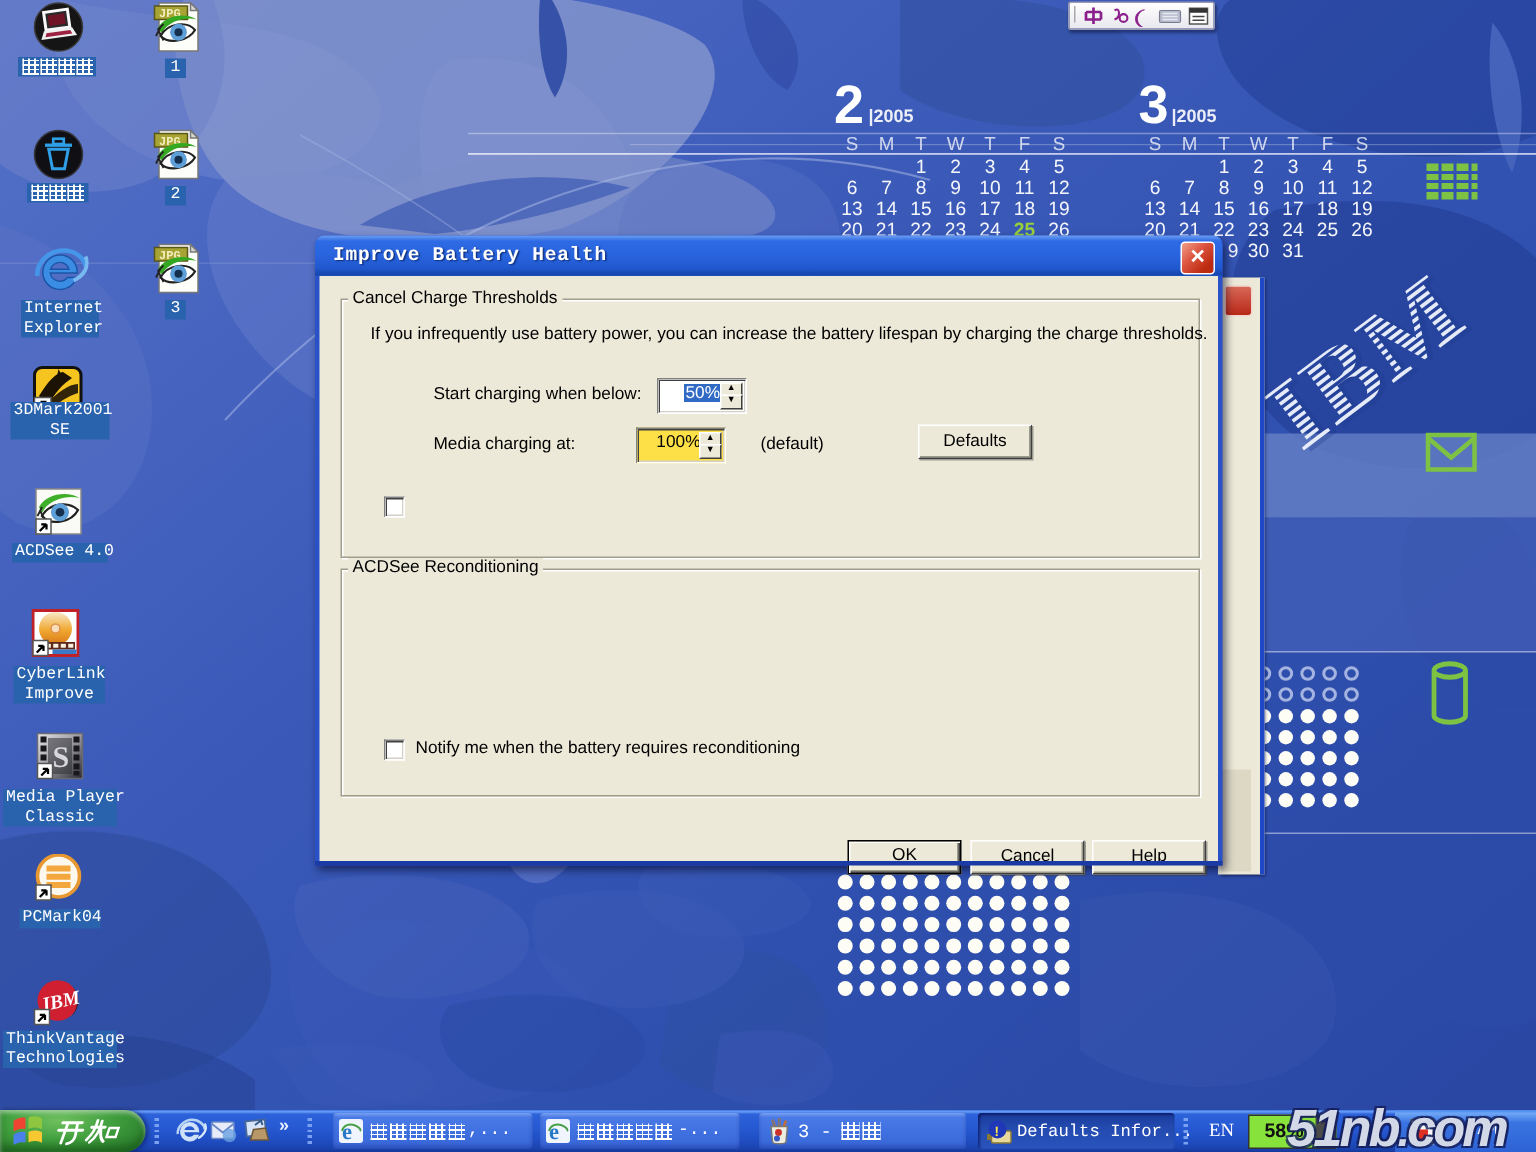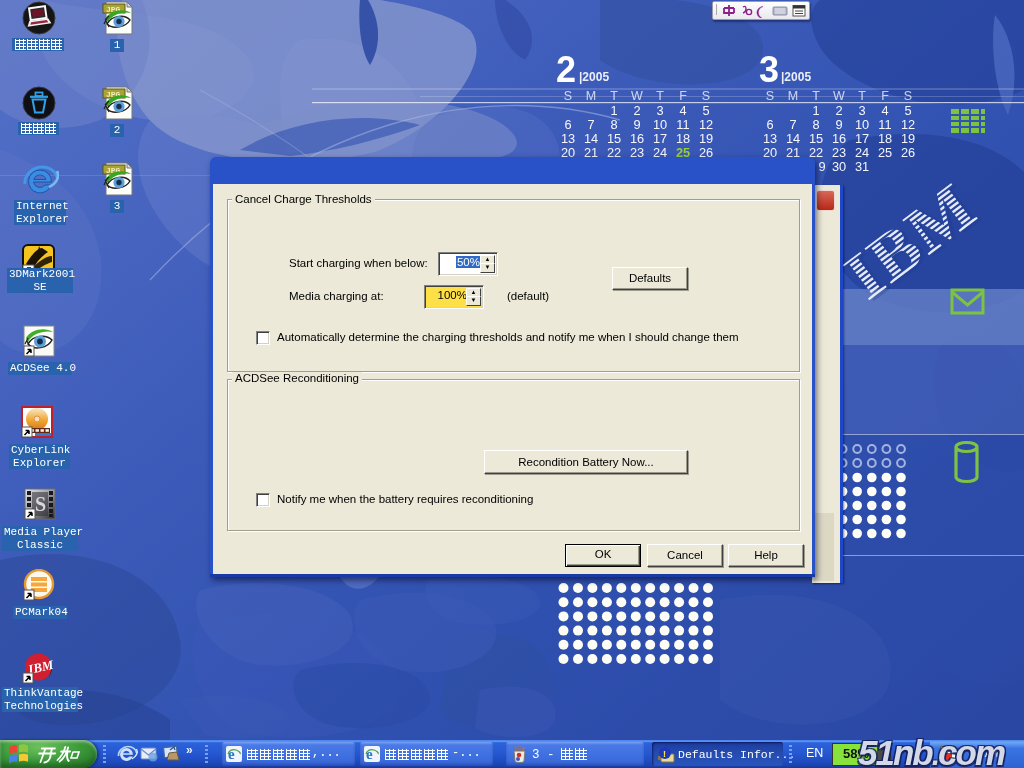--- a/index.html
+++ b/index.html
@@ -4,21 +4,21 @@
 html,body{margin:0;padding:0;width:1024px;height:768px;overflow:hidden;background:#3a57b4;font-family:"Liberation Sans",sans-serif;}
 #desk{position:absolute;left:0;top:0;width:1024px;height:768px;}
 .abs{position:absolute;}
 
 .hz{display:inline-block;vertical-align:top;background:
  repeating-linear-gradient(90deg, currentColor 0 1px, transparent 1px 4px),
  repeating-linear-gradient(0deg, currentColor 0 1px, transparent 1px 3px);
  background-size:100% 100%;}
 .lbl{position:absolute;background:#2a63ad;color:#fff;font-family:"Liberation Mono",monospace;font-size:11px;line-height:12.5px;text-align:center;padding:0 2px;white-space:pre;}
 
-.btn3d{position:absolute;background:#ece9d8;border:1px solid;border-color:#ffffff #404040 #404040 #ffffff;box-shadow:inset -1px -1px 0 #9c9a8a, 1px 1px 0 rgba(60,60,60,.45);font-size:11.5px;color:#000;text-align:center;font-family:"Liberation Sans",sans-serif;}
+.btn3d{position:absolute;background:#ece9d8;border:1px solid;border-color:#ffffff #404040 #404040 #ffffff;box-shadow:inset -1px -1px 0 #9c9a8a, 1px 1px 0 rgba(60,60,60,.45);font-size:11.5px;color:#000;text-align:center;font-family:"Liberation Sans",sans-serif;margin-top:16px;}
 .grp{position:absolute;border:1px solid #a09e8d;box-shadow:1px 1px 0 #fff, inset 1px 1px 0 #fff;}
 .grplbl{position:absolute;background:#ece9d8;font-size:11.5px;color:#000;padding:0 3px;white-space:nowrap;}
 .cb{position:absolute;width:12px;height:12px;background:#fff;border:1px solid;border-color:#808080 #fff #fff #808080;box-shadow:inset 1px 1px 0 #404040, inset -1px -1px 0 #d4d0c8;}
 .dtxt{position:absolute;font-size:11.5px;color:#000;white-space:nowrap;}
 </style></head>
 <body>
 <div id="desk">
 <svg class="abs" style="left:0;top:0" width="1024" height="768" viewBox="0 0 1024 768">
 <defs>
 <linearGradient id="base" x1="0" y1="0" x2="1" y2="0.9">
@@ -415,21 +415,21 @@
 <rect x="4.5" y="23.2" width="3.4" height="2.6" fill="#f8f0e0"></rect>
       <rect x="9.5" y="23.2" width="3.4" height="2.6" fill="#f8f0e0"></rect>
       <rect x="14.5" y="23.2" width="3.4" height="2.6" fill="#f8f0e0"></rect>
       <rect x="19.5" y="23.2" width="3.4" height="2.6" fill="#f8f0e0"></rect>
       <rect x="24.5" y="23.2" width="3.4" height="2.6" fill="#f8f0e0"></rect>
 <path d="M14 27 L30 27 L30 30 L14 30 Z" fill="#3a78c8"></path>
 <rect x="1" y="21" width="10" height="10" fill="#fff" stroke="#555" stroke-width="1"></rect>
 <path d="M3.5 29 L8 24.5 M8 24.5 L8 28 M8 24.5 L4.5 24.5" stroke="#000" stroke-width="1.5" fill="none"></path>
 </svg>
 <div class="lbl" style="left:9px;top:444px;width:57px">CyberLink
-Explorer</div>
+Improve</div>
 
 <svg class="abs" style="left:24px;top:488px" width="32" height="32">
 <defs>
         <linearGradient id="mpc" x1="0" y1="0" x2="1" y2="1">
           <stop offset="0" stop-color="#e8e8ea"></stop>
           <stop offset="0.5" stop-color="#98989e"></stop>
           <stop offset="1" stop-color="#2a2a30"></stop>
         </linearGradient>
       </defs>
 <rect x="1" y="1" width="30" height="30" fill="url(#mpc)" stroke="#6a6a72" stroke-width="1"></rect>
@@ -529,47 +529,50 @@
 </svg>
 </div>
 
 <div class="abs" style="left:812px;top:185px;width:28px;height:398px;background:#ece9d8;border-right:3px solid #1e48c8;box-shadow:1px 1px 2px rgba(0,0,20,0.5);overflow:hidden">
 <div class="abs" style="left:4px;top:5px;width:17px;height:19px;background:linear-gradient(180deg,#d86858,#b82818);border:1px solid #f0d8d0;border-radius:3px"></div>
 <div class="abs" style="left:2px;top:328px;width:20px;height:68px;background:#dcd8c4"></div>
 </div>
 
 <div class="abs" style="left:210px;top:157px;width:605px;height:420px;background:#2a52c8;border-radius:6px 6px 0 0;box-shadow:2px 3px 6px rgba(0,0,30,0.55)">
 
+ <div class="abs" style="left:0;top:0;width:605px;height:27px;border-radius:6px 6px 0 0;background:linear-gradient(180deg,#6a9ef2 0%,#2e6ae4 14%,#2a65e0 45%,#2058cf 80%,#1747ad 96%,#1d52c4 100%)">
+  <div style="position:absolute;left:12px;top:5px;color:#fff;font-family:'Liberation Mono',monospace;font-weight:bold;font-size:13px;letter-spacing:0.5px;text-shadow:1px 1px 1px #10307a">Improve Battery Health</div>
+  <div class="abs" style="right:5px;top:4px;width:21px;height:20px;border-radius:3px;background:linear-gradient(135deg,#f0a088 0%,#dd5540 40%,#bc2a10 80%);border:1.2px solid #fff;color:#fff;font-weight:bold;font-size:13px;text-align:center;line-height:18px;font-family:'Liberation Sans',sans-serif">✕</div>
+ </div>
 
  <div class="abs" style="left:3px;top:27px;width:599px;height:390px;background:#ece9d8">
 
   <div class="grp" style="left:14px;top:15px;width:571px;height:171px"></div>
   <div class="grplbl" style="left:19px;top:9px">Cancel Charge Thresholds</div>
+  <div class="dtxt" style="left:34px;top:33px">If you infrequently use battery power, you can increase the battery lifespan by charging the charge thresholds.</div>
   <div class="dtxt" style="left:76px;top:73px">Start charging when below:</div>
   <div class="dtxt" style="left:76px;top:106px">Media charging at:</div>
 
   <div class="abs" style="left:225px;top:68px;width:58px;height:22px;background:#fff;border:1px solid;border-color:#808080 #fff #fff #808080;box-shadow:inset 1px 1px 0 #404040, inset -1px -1px 0 #d4d0c8">
     <div style="position:absolute;right:16px;top:3px;font-size:11.5px;background:#316ac5;color:#fff;padding:0 1px">50%</div>
     <div class="abs" style="right:2px;top:2px;width:13px;height:8px;background:#ece9d8;border:1px solid;border-color:#fff #404040 #404040 #fff;font-size:6px;text-align:center;line-height:7px;color:#000">▲</div>
     <div class="abs" style="right:2px;bottom:2px;width:13px;height:8px;background:#ece9d8;border:1px solid;border-color:#fff #404040 #404040 #fff;font-size:6px;text-align:center;line-height:7px;color:#000">▼</div>
   </div>
 
   <div class="abs" style="left:211px;top:101px;width:58px;height:22px;background:#fde047;border:1px solid;border-color:#808080 #fff #fff #808080;box-shadow:inset 1px 1px 0 #404040, inset -1px -1px 0 #d4d0c8">
     <div style="position:absolute;right:16px;top:3px;font-size:11.5px;color:#000">100%</div>
     <div class="abs" style="right:2px;top:2px;width:13px;height:8px;background:#ece9d8;border:1px solid;border-color:#fff #404040 #404040 #fff;font-size:6px;text-align:center;line-height:7px;color:#000">▲</div>
     <div class="abs" style="right:2px;bottom:2px;width:13px;height:8px;background:#ece9d8;border:1px solid;border-color:#fff #404040 #404040 #fff;font-size:6px;text-align:center;line-height:7px;color:#000">▼</div>
   </div>
   <div class="dtxt" style="left:294px;top:106px">(default)</div>
   <div class="btn3d" style="left:399px;top:83px;width:74px;height:21px;line-height:21px">Defaults</div>
   <div class="cb" style="left:43px;top:147px"></div>
-  <div class="dtxt" style="left:64px;top:147px">Automatically determine the charging thresholds and notify me when I should change them</div>
 
   <div class="grp" style="left:14px;top:195px;width:571px;height:150px"></div>
   <div class="grplbl" style="left:19px;top:188px">ACDSee Reconditioning</div>
-  <div class="btn3d" style="left:271px;top:266px;width:202px;height:22px;line-height:22px">Recondition Battery Now...</div>
   <div class="cb" style="left:43px;top:309px"></div>
   <div class="dtxt" style="left:64px;top:309px">Notify me when the battery requires reconditioning</div>
 
   <div class="btn3d" style="left:352px;top:360px;width:74px;height:21px;line-height:19px;border:1px solid #000;box-shadow:inset 1px 1px 0 #fff, inset -1px -1px 0 #404040, inset -2px -2px 0 #9c9a8a">OK</div>
   <div class="btn3d" style="left:434px;top:360px;width:74px;height:21px;line-height:21px">Cancel</div>
   <div class="btn3d" style="left:515px;top:360px;width:74px;height:21px;line-height:21px">Help</div>
  </div>
  <div class="abs" style="left:0;bottom:0;width:605px;height:3px;background:#1a3bA6"></div>
 </div>
 
@@ -654,21 +657,21 @@
   <svg class="abs" style="left:5px;top:4px" width="18" height="17">
           <rect x="4" y="8" width="13" height="8" rx="1" fill="#e8d89a" stroke="#887838" stroke-width="1"></rect>
           <rect x="1" y="10" width="3" height="4" fill="#887838"></rect>
           <circle cx="8" cy="7" r="6" fill="#2038b8"></circle>
           <text x="6" y="11" font-size="9" font-weight="bold" fill="#f8e848" font-family="Liberation Sans,sans-serif">!</text>
         </svg>
   <div class="abs" style="left:26px;top:6px;color:#fff;font-size:11.5px;font-family:'Liberation Mono',monospace;white-space:nowrap">Defaults Infor...</div>
  </div>
 
  <div class="abs" style="left:789px;top:5px;width:3px;height:18px;background:repeating-linear-gradient(0deg,#7aa0f0 0 2px,transparent 2px 4px)"></div>
- <div class="abs" style="left:806px;top:6px;color:#fff;font-size:12.5px;font-family:Liberation Sans, sans-serif">EN</div>
+ <div class="abs" style="left:806px;top:6px;color:#fff;font-size:12.5px;font-family:Liberation Serif, serif">EN</div>
  <div class="abs" style="left:832px;top:3px;width:57px;height:21px;background:#88e23c;border:1px solid #333">
    <div class="abs" style="right:0;top:0;width:13px;height:19px;background:#4a4a48"></div>
    <div class="abs" style="left:10px;top:2px;color:#111;font-size:13px;font-weight:bold;font-family:'Liberation Sans',sans-serif">58%</div>
  </div>
  <div class="abs" style="left:930px;top:0;width:94px;height:28px;background:linear-gradient(180deg,#4a86ec 0%,#6ea6f6 8%,#3a74e2 30%,#2e62d4 100%)"></div>
  <div class="abs" style="left:940px;top:6px;width:14px;height:15px;background:#f8f8f8;border:1px solid #666">
         <div class="abs" style="left:2px;top:6px;width:9px;height:7px;background:#e03020"></div>
       </div>
  <div class="abs" style="left:985px;top:8px;color:#fff;font-size:11px;font-family:'Liberation Mono',monospace">AM</div>
 </div>

